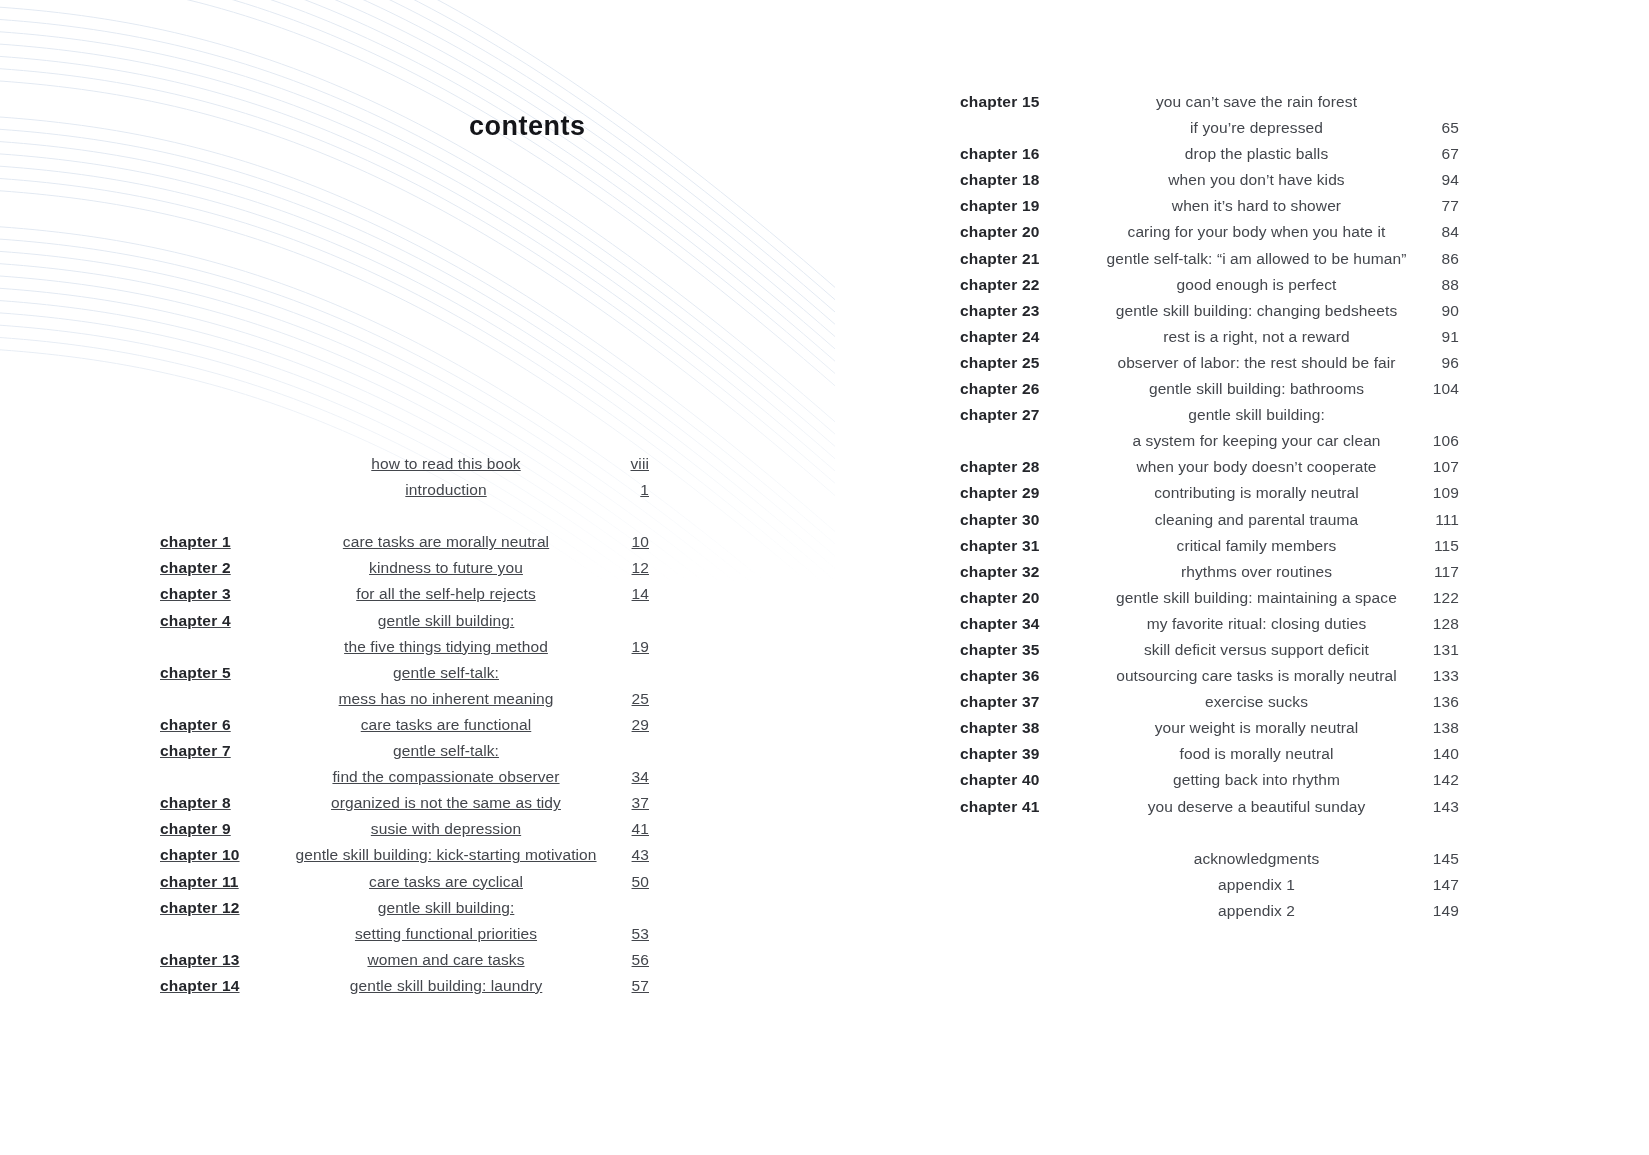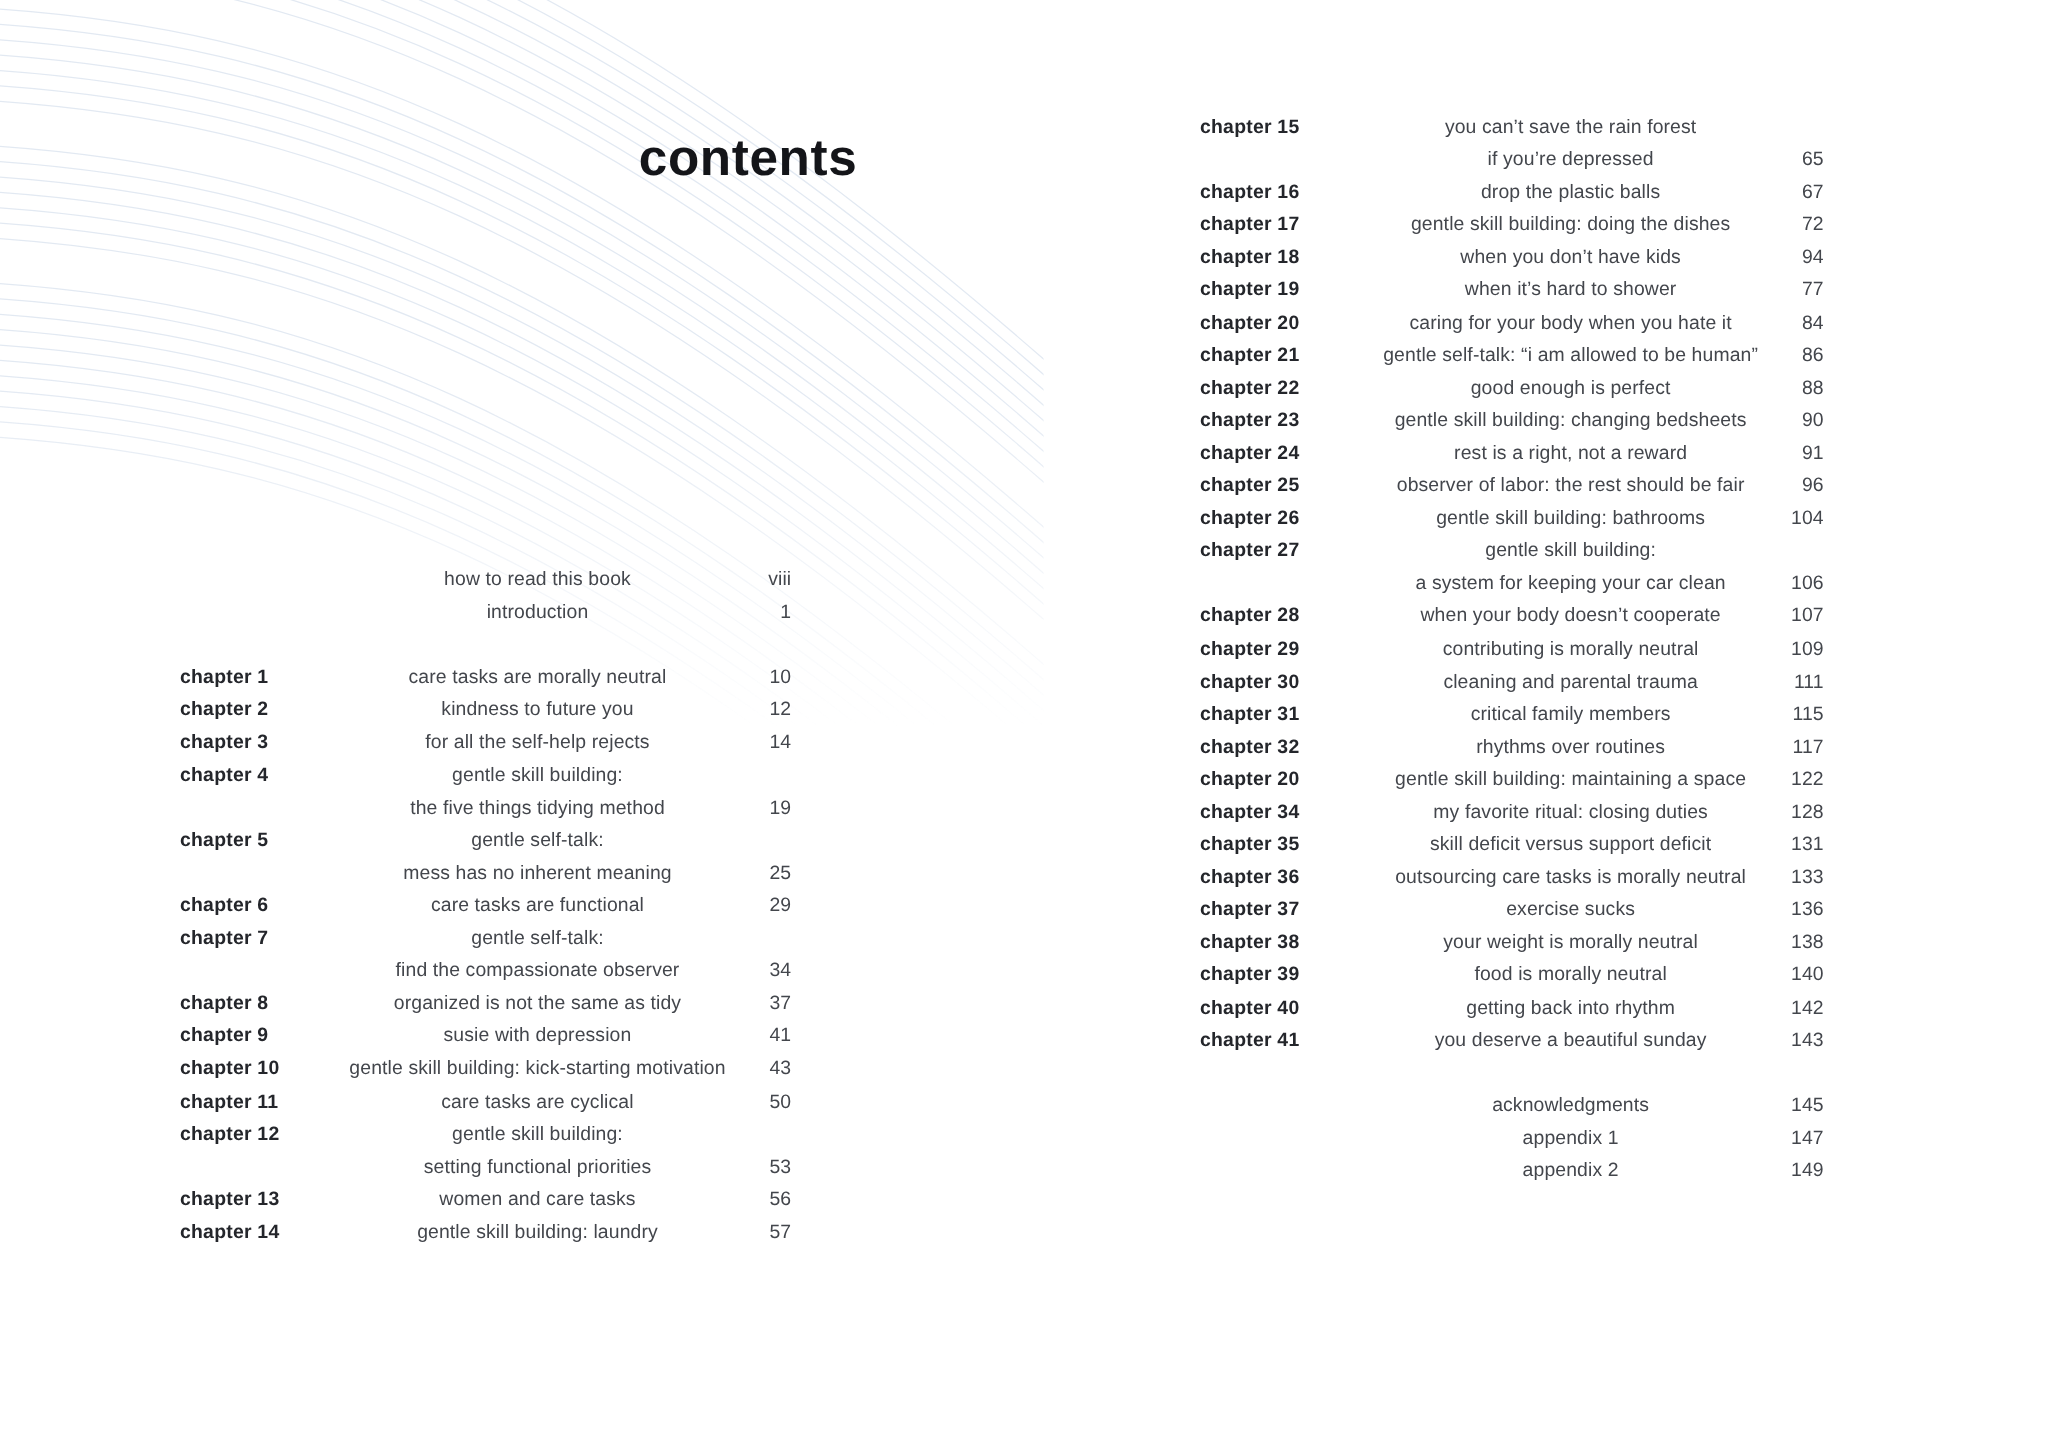--- a/index.html
+++ b/index.html
@@ -19,38 +19,39 @@
   .wave-wrap {
     position: absolute;
     left: 0;
     top: 0;
     width: 835px;
     height: 600px;
     pointer-events: none;
   }
   .book-title {
     position: absolute;
-    left: 511px;
+    left: 469px;
     top: 86px;
-    font-size: 41px;
+    font-size: 27px;
     line-height: 48px;
     font-weight: 700;
     letter-spacing: 0.5px;
     color: var(--ink-title, #141519);
     margin-top: 16px;
   }
   .toc-col {
     position: absolute;
     font-size: 15.5px;
     letter-spacing: 0.1px;
   }
   .toc-col.left {
-    left: 144px;
+    left: 160px;
     top: 451px;
     width: 489px;
+    text-decoration: underline;
   }
   .toc-col.right {
     left: 960px;
     top: 89px;
     width: 499px;
   }
   .toc-row {
     display: flex;
     align-items: baseline;
     height: 26.1px;
@@ -254,25 +255,20 @@
       <span class="toc-label"></span>
       <span class="toc-title">if you’re depressed</span>
       <span class="toc-page">65</span>
     </div>
         <div class="toc-row">
       <span class="toc-label">chapter 16</span>
       <span class="toc-title">drop the plastic balls</span>
       <span class="toc-page">67</span>
     </div>
         <div class="toc-row">
-      <span class="toc-label">chapter 17</span>
-      <span class="toc-title">gentle skill building: doing the dishes</span>
-      <span class="toc-page">72</span>
-    </div>
-        <div class="toc-row">
       <span class="toc-label">chapter 18</span>
       <span class="toc-title">when you don’t have kids</span>
       <span class="toc-page">94</span>
     </div>
         <div class="toc-row">
       <span class="toc-label">chapter 19</span>
       <span class="toc-title">when it’s hard to shower</span>
       <span class="toc-page">77</span>
     </div>
         <div class="toc-row">

